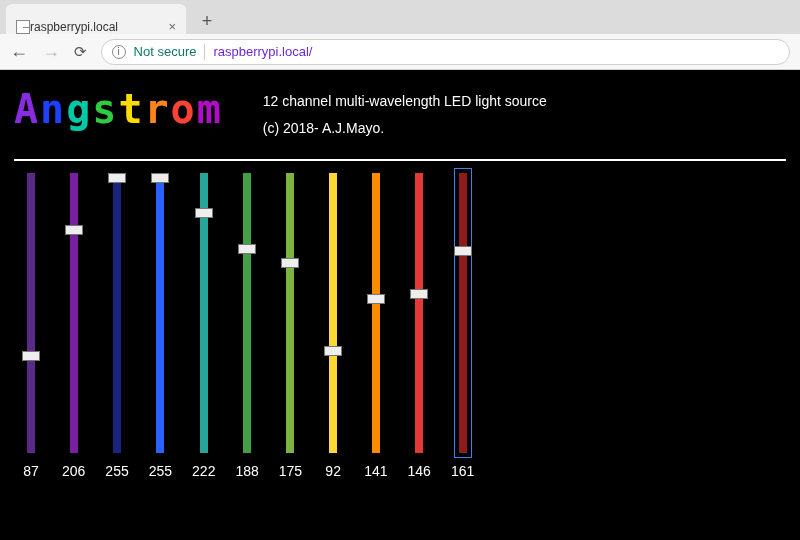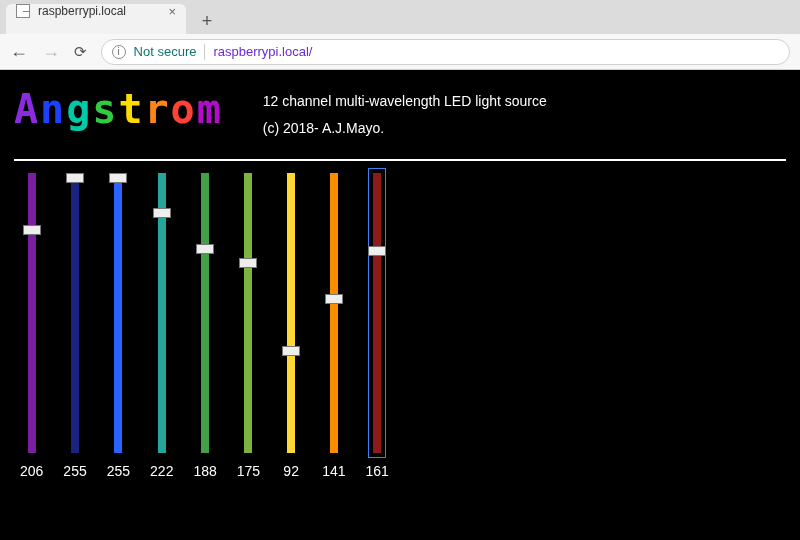--- a/index.html
+++ b/index.html
@@ -6,21 +6,21 @@
   body {
     width: 800px; height: 540px;
     font-family: Arial, Helvetica, sans-serif;
     background: #fff;
     overflow: hidden;
   }
   
   .chrome { background: #f2f2f2; }
   .tabbar { display: flex; align-items: flex-end; height: 34px; background: #dcdcdc; }
   .tab {
-    display: flex; align-items: flex-start; gap: 8px;
+    display: flex; align-items: flex-end; gap: 0;
     background: #f2f2f2;
     height: 30px; margin-top: 4px; margin-left: 6px;
     padding: 0 10px 0 10px;
     border-top-left-radius: 6px; border-top-right-radius: 6px;
     min-width: 180px;
     font-size: 12px; color: #333;
     position: relative;
   }
   .tab .page-icon { width: 14px; height: 14px; border: 1px solid #888; background: #fff; }
   .tab .page-icon::before { content:""; display:block; width:6px; height:6px; border-right:1px solid #888; border-bottom:1px solid #888; margin-left:6px; }
@@ -120,20 +120,27 @@
       </div>
     <div class="tagline">
       <div>12 channel multi-wavelength LED light source</div>
       <div>(c) 2018- A.J.Mayo.</div>
     </div>
   </div>
   <hr class="divider">
   <div class="sliders" id="sliders">
       <div class="slider-col">
         <div class="track-wrap">
+          <div class="track" style="--c: #5b2a86;"></div>
+          <div class="thumb" style="top: 177.882px;"></div>
+        </div>
+        <div class="val">87</div>
+      </div>
+      <div class="slider-col">
+        <div class="track-wrap">
           <div class="track" style="--c: #7b1fa2;"></div>
           <div class="thumb" style="top: 51.8824px;"></div>
         </div>
         <div class="val">206</div>
       </div>
       <div class="slider-col">
         <div class="track-wrap">
           <div class="track" style="--c: #1a237e;"></div>
           <div class="thumb" style="top: 0px;"></div>
         </div>
@@ -176,19 +183,26 @@
       </div>
       <div class="slider-col">
         <div class="track-wrap">
           <div class="track" style="--c: #fb8c00;"></div>
           <div class="thumb" style="top: 120.706px;"></div>
         </div>
         <div class="val">141</div>
       </div>
       <div class="slider-col">
         <div class="track-wrap">
+          <div class="track" style="--c: #e53935;"></div>
+          <div class="thumb" style="top: 115.412px;"></div>
+        </div>
+        <div class="val">146</div>
+      </div>
+      <div class="slider-col">
+        <div class="track-wrap">
           <div class="track selected" style="--c: #8e1b1b;"></div>
           <div class="thumb" style="top: 73.0588px;"></div>
         </div>
         <div class="val">161</div>
       </div>
     </div>
 </div>
 
 </body></html>

